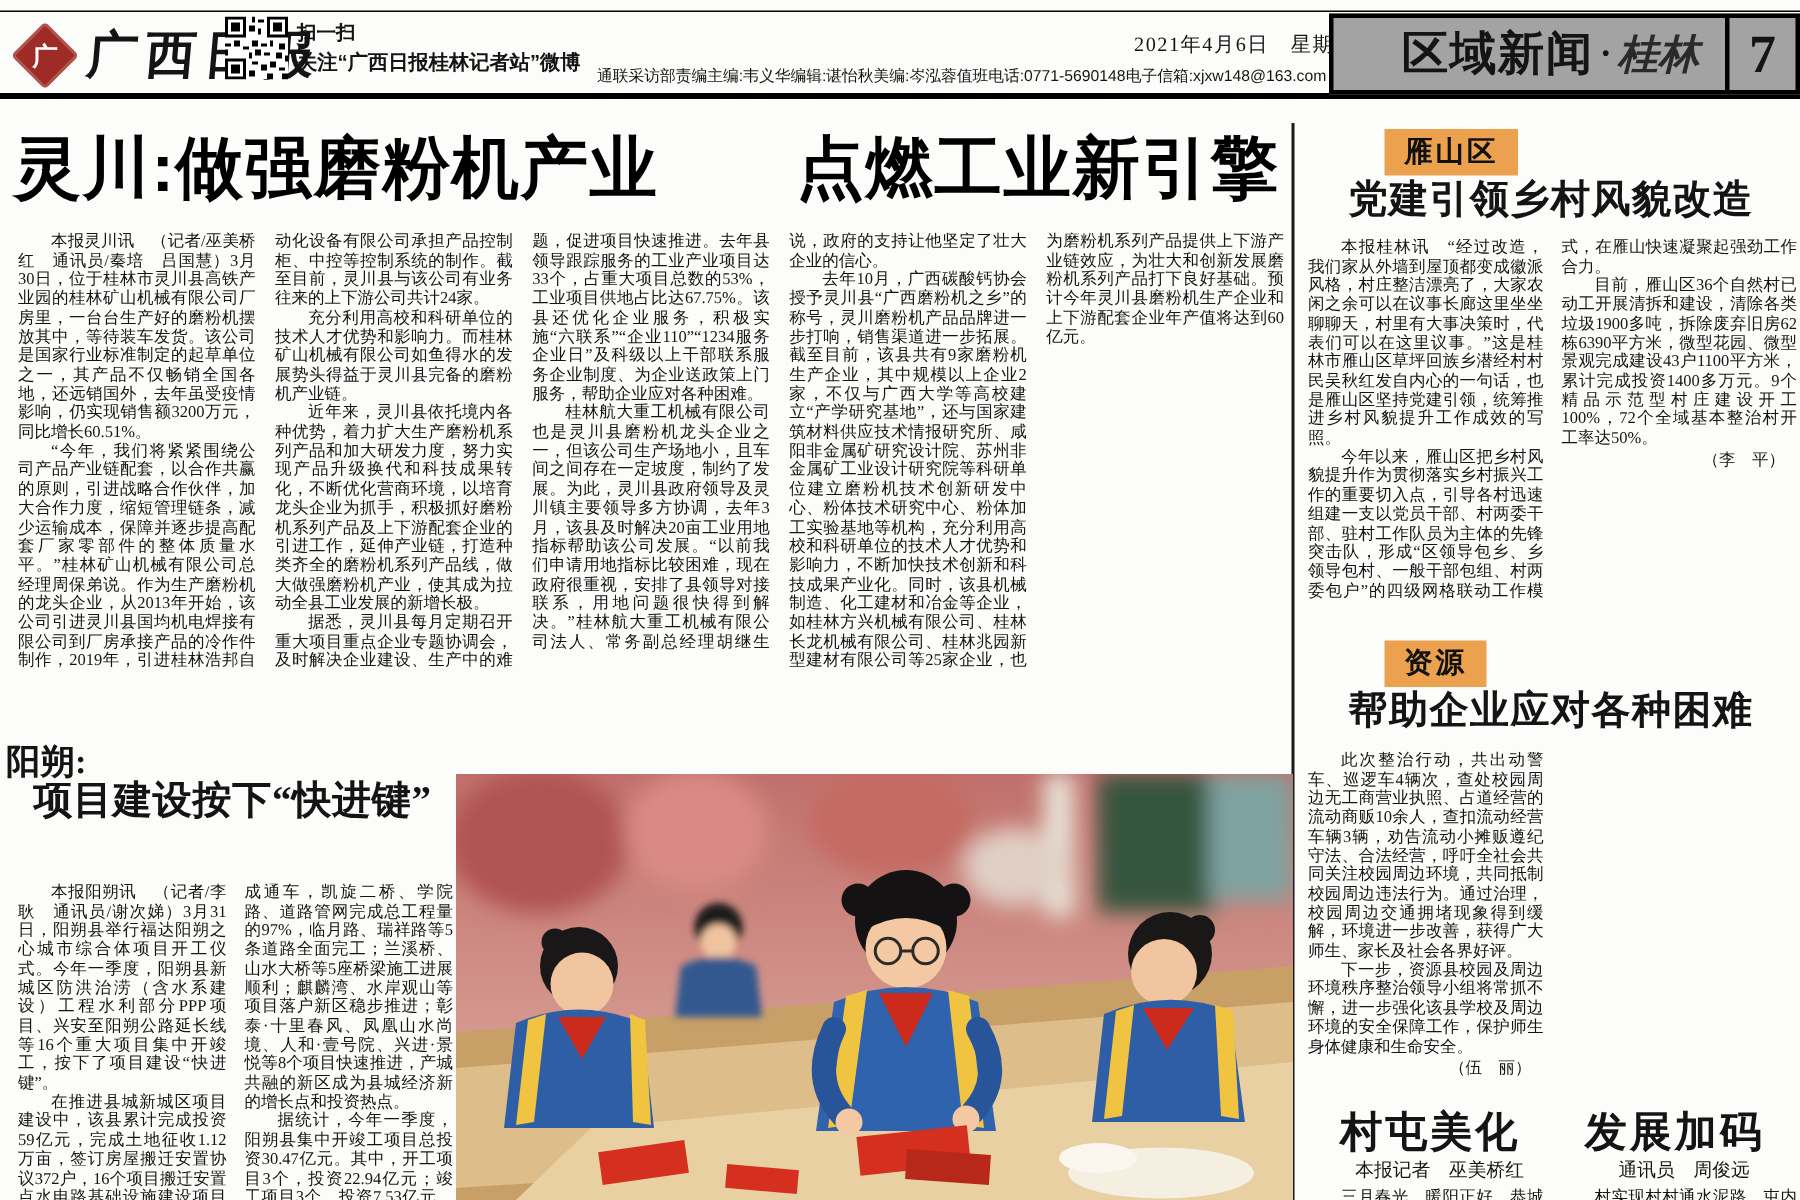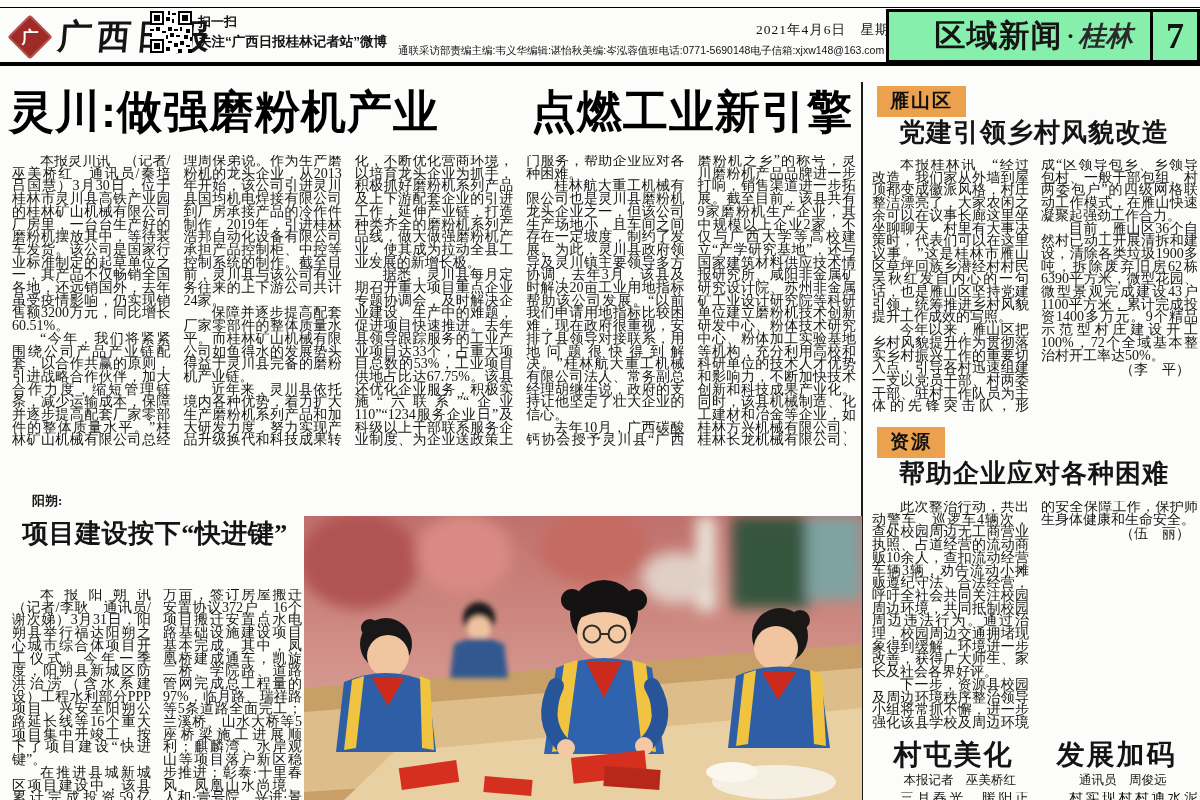--- a/index.html
+++ b/index.html
@@ -16,44 +16,44 @@
   .paper-name{font-weight:900;font-size:34px;letter-spacing:5px;transform:skewX(-5deg);
               font-family:"Liberation Serif",serif;}
   .qr{left:150px;top:11px;}
   .qr-captions{left:198px;top:13px;font-family:"Liberation Sans",sans-serif;font-weight:bold;line-height:1.45;}
   .qr-cap1{font-size:13px;}
   .qr-cap2{font-size:13.5px;}
   .staff-row{left:398px;top:44px;width:478px;display:flex;justify-content:space-between;
              font-size:10.5px;white-space:nowrap;font-family:"Liberation Sans",sans-serif;}
   .date-line{left:756px;top:21px;font-size:13.5px;letter-spacing:1px;}
   .section-box{left:886px;top:9px;width:314px;height:54px;border:3px solid #000;box-sizing:border-box;
-               display:flex;background:#86efac;padding-left:28px;}
+               display:flex;background:#a3a3a3;padding-left:28px;}
   .section-title-cell{flex:1;display:flex;align-items:center;justify-content:center;gap:3px;}
   .section-title{font-family:"Liberation Sans",sans-serif;font-weight:900;font-size:31px;letter-spacing:1px;}
   .section-dot{font-size:24px;font-weight:900;padding:0 1px;}
   .section-region{font-style:italic;font-weight:bold;font-size:27px;color:#2a2a2a;}
   .page-num-cell{width:44px;border-left:3px solid #000;display:flex;align-items:center;justify-content:center;
                  font-weight:900;font-size:36px;font-family:"Liberation Serif",serif;}
   
   .main-headline{left:6px;top:84px;width:850px;text-align:center;font-family:"Liberation Sans",sans-serif;
                  font-weight:900;font-size:45px;letter-spacing:1px;line-height:1.25;color:#000;}
   .v-rule{left:861px;top:82px;width:1.5px;height:718px;background:#1a1a1a;}
-  .body-text{font-size:14px;line-height:12.7px;text-align:justify;overflow:hidden;column-fill:auto;}
+  .body-text{font-size:11px;line-height:12.7px;text-align:justify;overflow:hidden;column-fill:auto;}
   .body-text p{margin:0;text-indent:2em;}
   .body-text p.byline{text-indent:0;text-align:right;padding-right:8px;margin-top:2px;}
   .main-body{left:12px;top:155px;width:844px;height:293px;column-count:5;column-gap:13px;}
   
-  .ys-kicker{left:32px;top:492px;font-size:13px;font-weight:bold;}
+  .ys-kicker{left:4px;top:492px;font-size:23px;font-weight:bold;}
   .ys-headline{left:8px;top:516px;width:294px;text-align:center;font-weight:bold;font-size:26px;letter-spacing:0.5px;}
   .ys-body{left:12px;top:560px;width:290px;height:240px;column-count:2;column-gap:12px;margin-top:29px;}
   
   .photo{left:304px;top:516px;width:558px;height:284px;overflow:hidden;background:#c98;}
   
   .tag{font-family:"Liberation Sans",sans-serif;font-weight:bold;font-size:19px;background:#eca14e;
-       color:#111;padding:2px 13px 3px;letter-spacing:2px;}
+       color:#111;padding:2px 13px 3px;letter-spacing:2px;margin-left:46px;}
   .tag-yanshan{left:877px;top:86px;}
   .tag-ziyuan{left:877px;top:427px;}
   .headline-right{width:332px;left:868px;text-align:center;font-weight:bold;font-size:26px;letter-spacing:1px;}
   .headline-a{top:115px;}
   .headline-b{top:456px;}
   .body-a{left:872px;top:159px;width:326px;height:260px;column-count:2;column-gap:12px;}
   .body-b{left:872px;top:501px;width:326px;height:232px;column-count:2;column-gap:12px;}
   .vh-row{left:872px;top:736px;width:326px;display:flex;justify-content:space-around;
           font-weight:bold;font-size:28px;letter-spacing:2px;}
   .vh-bylines{left:872px;top:772px;width:326px;display:flex;justify-content:space-around;font-size:12.5px;}
@@ -140,21 +140,21 @@
     <div class="page-num-cell">7</div>
   </div>
 
   <div class="abs main-headline">灵川:做强磨粉机产业　　点燃工业新引擎</div>
 
   <div class="abs v-rule"></div>
 
   <div class="abs main-body body-text">
     <p>本报灵川讯　（记者/巫美桥红　通讯员/秦培　吕国慧）3月30日，位于桂林市灵川县高铁产业园的桂林矿山机械有限公司厂房里，一台台生产好的磨粉机摆放其中，等待装车发货。该公司是国家行业标准制定的起草单位之一，其产品不仅畅销全国各地，还远销国外，去年虽受疫情影响，仍实现销售额3200万元，同比增长60.51%。</p>
     <p>“今年，我们将紧紧围绕公司产品产业链配套，以合作共赢的原则，引进战略合作伙伴，加大合作力度，缩短管理链条，减少运输成本，保障并逐步提高配套厂家零部件的整体质量水平。”桂林矿山机械有限公司总经理周保弟说。作为生产磨粉机的龙头企业，从2013年开始，该公司引进灵川县国均机电焊接有限公司到厂房承接产品的冷作件制作，2019年，引进桂林浩邦自动化设备有限公司承担产品控制柜、中控等控制系统的制作。截至目前，灵川县与该公司有业务往来的上下游公司共计24家。</p>
-    <p>保障并逐步提高配套厂家零部件的整体质量水平。而桂林矿山机械有限公司如鱼得水的发展势头得益于灵川县完备的磨粉机产业链。</p>
+    <p>充分利用高校和科研单位的技术人才优势和影响力。而桂林矿山机械有限公司如鱼得水的发展势头得益于灵川县完备的磨粉机产业链。</p>
     <p>近年来，灵川县依托境内各种优势，着力扩大生产磨粉机系列产品和加大研发力度，努力实现产品升级换代和科技成果转化，不断优化营商环境，以培育龙头企业为抓手，积极抓好磨粉机系列产品及上下游配套企业的引进工作，延伸产业链，打造种类齐全的磨粉机系列产品线，做大做强磨粉机产业，使其成为拉动全县工业发展的新增长极。</p>
     <p>据悉，灵川县每月定期召开重大项目重点企业专题协调会，及时解决企业建设、生产中的难题，促进项目快速推进。去年县领导跟踪服务的工业产业项目达33个，占重大项目总数的53%，工业项目供地占比达67.75%。该县还优化企业服务，积极实施“六联系”“企业110”“1234服务企业日”及科级以上干部联系服务企业制度、为企业送政策上门服务，帮助企业应对各种困难。</p>
     <p>桂林航大重工机械有限公司也是灵川县磨粉机龙头企业之一，但该公司生产场地小，且车间之间存在一定坡度，制约了发展。为此，灵川县政府领导及灵川镇主要领导多方协调，去年3月，该县及时解决20亩工业用地指标帮助该公司发展。“以前我们申请用地指标比较困难，现在政府很重视，安排了县领导对接联系，用地问题很快得到解决。”桂林航大重工机械有限公司法人、常务副总经理胡继生说，政府的支持让他坚定了壮大企业的信心。</p>
     <p>去年10月，广西碳酸钙协会授予灵川县“广西磨粉机之乡”的称号，灵川磨粉机产品品牌进一步打响，销售渠道进一步拓展。截至目前，该县共有9家磨粉机生产企业，其中规模以上企业2家，不仅与广西大学等高校建立“产学研究基地”，还与国家建筑材料供应技术情报研究所、咸阳非金属矿研究设计院、苏州非金属矿工业设计研究院等科研单位建立磨粉机技术创新研发中心、粉体技术研究中心、粉体加工实验基地等机构，充分利用高校和科研单位的技术人才优势和影响力，不断加快技术创新和科技成果产业化。同时，该县机械制造、化工建材和冶金等企业，如桂林方兴机械有限公司、桂林长龙机械有限公司、桂林兆园新型建材有限公司等25家企业，也为磨粉机系列产品提供上下游产业链效应，为壮大和创新发展磨粉机系列产品打下良好基础。预计今年灵川县磨粉机生产企业和上下游配套企业年产值将达到60亿元。</p>
   </div>
 
   <div class="abs ys-kicker">阳朔:</div>
   <div class="abs ys-headline">项目建设按下“快进键”</div>
   <div class="abs ys-body body-text">
     <p>本报阳朔讯　（记者/李耿　通讯员/谢次娣）3月31日，阳朔县举行福达阳朔之心城市综合体项目开工仪式。今年一季度，阳朔县新城区防洪治涝（含水系建设）工程水利部分PPP项目、兴安至阳朔公路延长线等16个重大项目集中开竣工，按下了项目建设“快进键”。</p>

